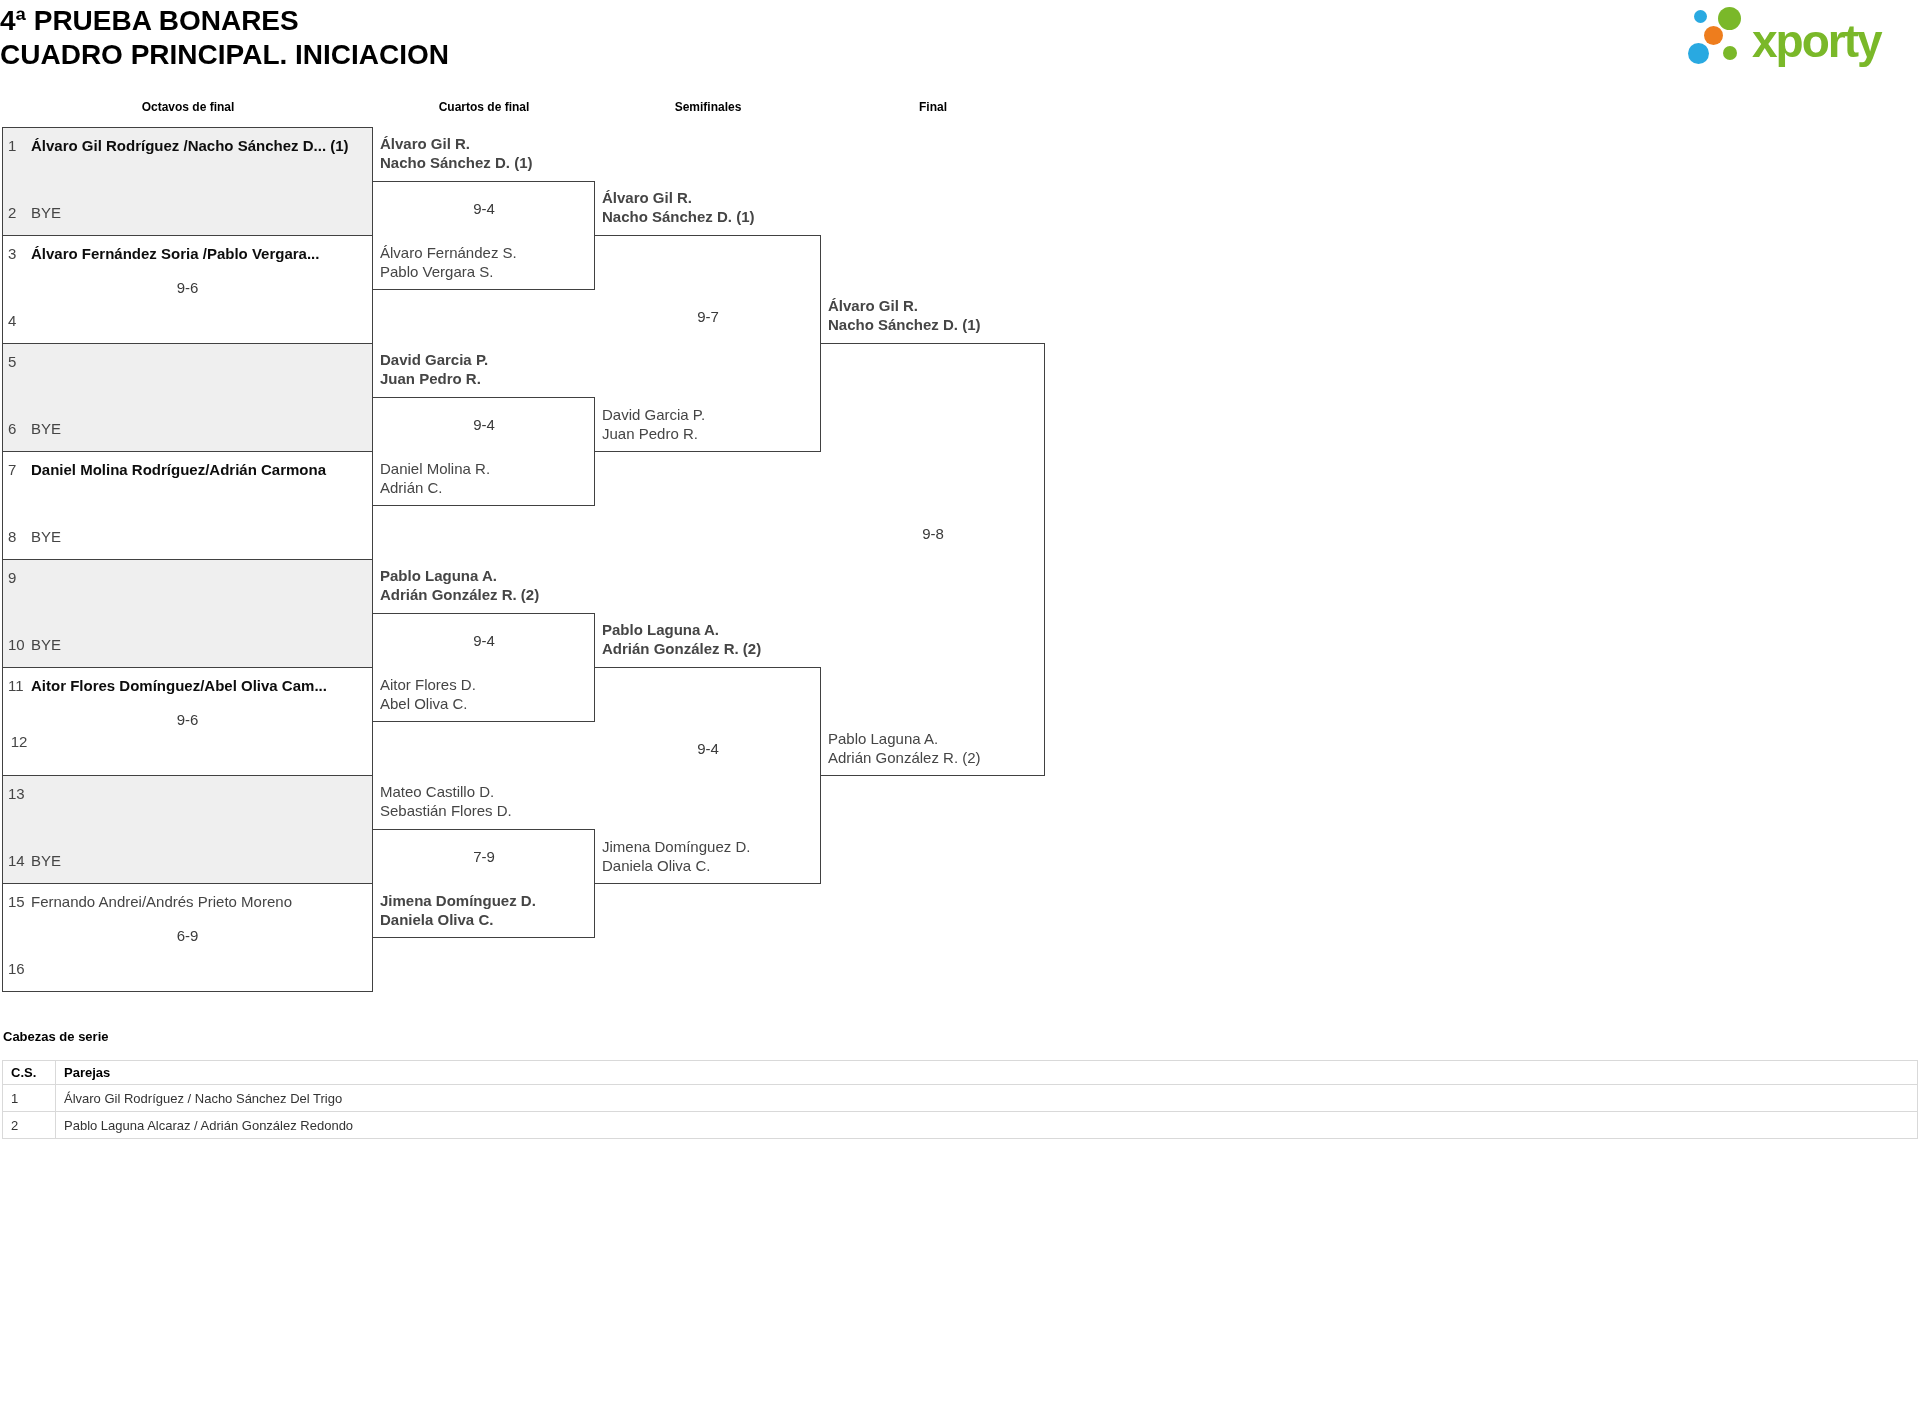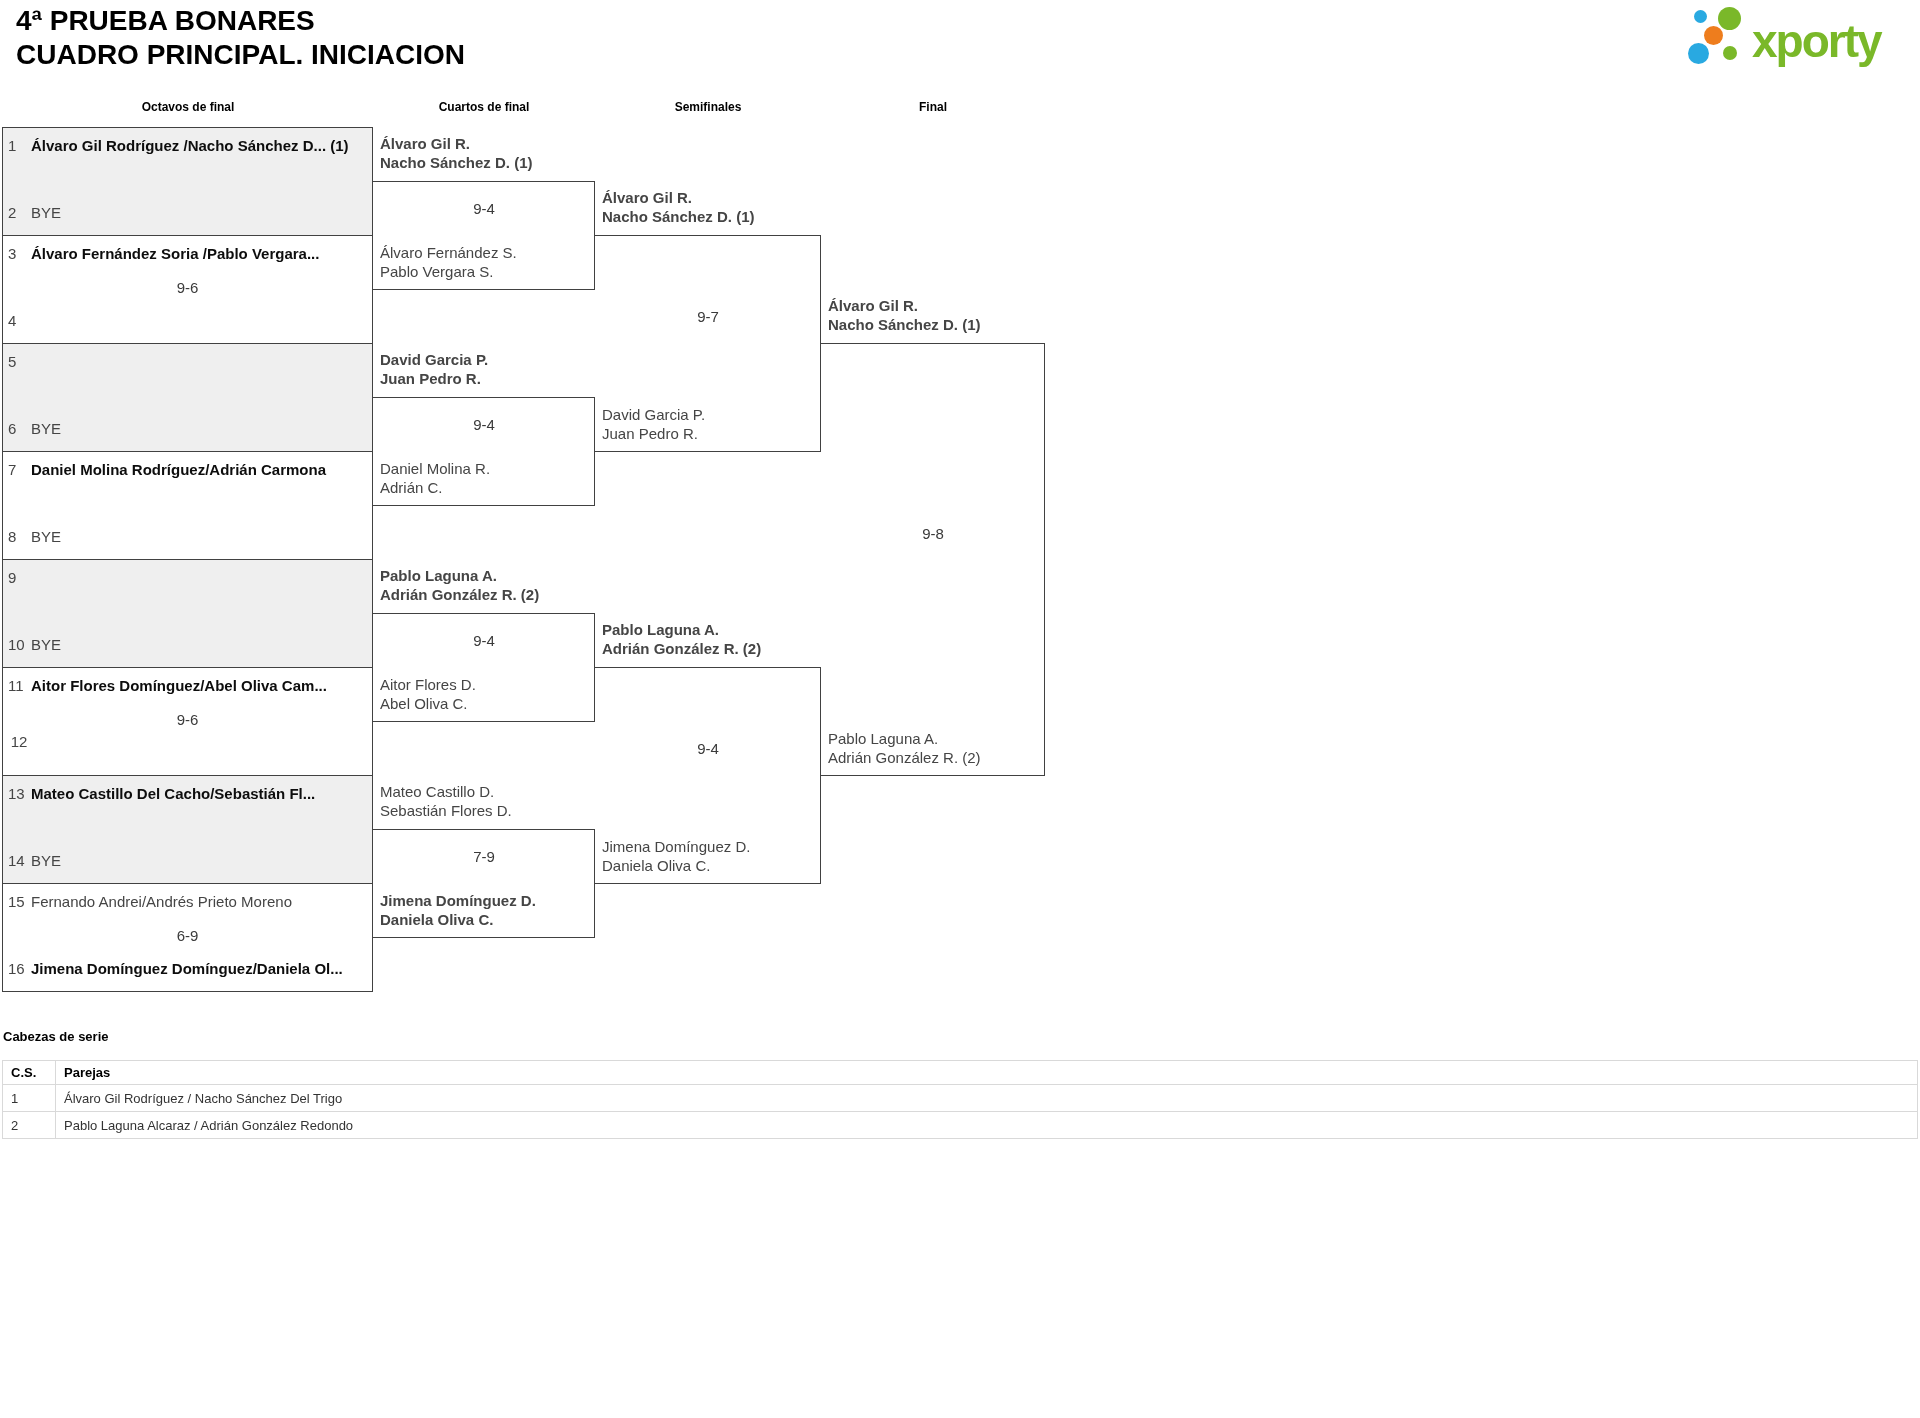--- a/index.html
+++ b/index.html
@@ -1,18 +1,18 @@
 <!DOCTYPE html>
 <html><head>
 <meta charset="utf-8">
 <style>
   html,body{margin:0;padding:0;background:#fff;}
   body{width:1920px;height:1418px;position:relative;font-family:"Liberation Sans",sans-serif;color:#1a1a1a;overflow:hidden;}
   .abs{position:absolute;}
-  .title{left:16px;top:4px;font-size:28px;line-height:34px;font-weight:700;color:#000;white-space:pre;}
+  .title{left:0;top:4px;font-size:28px;line-height:34px;font-weight:700;color:#000;white-space:pre;}
   
   .logo{left:1678px;top:4px;width:240px;height:72px;}
   .dot{position:absolute;border-radius:50%;}
   .logo-text{position:absolute;left:74px;top:10px;font-size:46px;font-weight:700;letter-spacing:-2px;}
   
   .round-header{top:100px;width:160px;text-align:center;font-size:12px;font-weight:700;color:#000;}
   .rh1{left:108px;} .rh2{left:404px;} .rh3{left:628px;} .rh4{left:853px;}
   
   #bracket{position:absolute;left:0;top:0;width:1100px;height:1010px;}
   .oct-box{position:absolute;left:2px;width:371px;height:109px;border:1px solid #414141;box-sizing:border-box;background:#fff;}
@@ -75,28 +75,26 @@
     <div class="seed-num" style="top: 569px;">9</div>
     <div class="seed-num" style="top: 636px;">10</div>
     <div class="oct-name" style="top: 636px;">BYE</div>
     <div class="oct-box" style="top: 667px; background: rgb(255, 255, 255); border-color: rgb(65, 65, 65);"></div>
     <div class="seed-num" style="top: 677px;">11</div>
     <div class="oct-name bold" style="top: 677px;">Aitor Flores Domínguez/Abel Oliva Cam...</div>
     <div class="seed-num" style="top: 733px; text-align: center;">12</div>
     <div class="score" style="left: 2px; width: 371px; top: 710px;">9-6</div>
     <div class="oct-box shaded" style="top: 775px; background: rgb(239, 239, 239); border-color: rgb(65, 65, 65);"></div>
     <div class="seed-num" style="top: 785px;">13</div>
-    <div class="oct-name bold" style="top: 785px;">Mateo Castillo Del Cacho/Sebastián Fl...</div>
     <div class="seed-num" style="top: 852px;">14</div>
     <div class="oct-name" style="top: 852px;">BYE</div>
     <div class="oct-box" style="top: 883px; background: rgb(255, 255, 255); border-color: rgb(65, 65, 65);"></div>
     <div class="seed-num" style="top: 893px;">15</div>
     <div class="oct-name" style="top: 893px;">Fernando Andrei/Andrés Prieto Moreno</div>
     <div class="seed-num" style="top: 960px;">16</div>
-    <div class="oct-name bold" style="top: 960px;">Jimena Domínguez Domínguez/Daniela Ol...</div>
     <div class="score" style="left: 2px; width: 371px; top: 926px;">6-9</div>
     <div class="rbox" style="left: 373px; top: 181px; width: 222px; height: 109px; border-color: rgb(65, 65, 65);"></div>
     <div class="pair bold" style="left: 380px; top: 134px; width: 210px;">
       <div>Álvaro Gil R.</div>
       <div>Nacho Sánchez D. (1)</div>
     </div>
     <div class="pair" style="left: 380px; top: 243px; width: 210px;">
       <div>Álvaro Fernández S.</div>
       <div>Pablo Vergara S.</div>
     </div>

